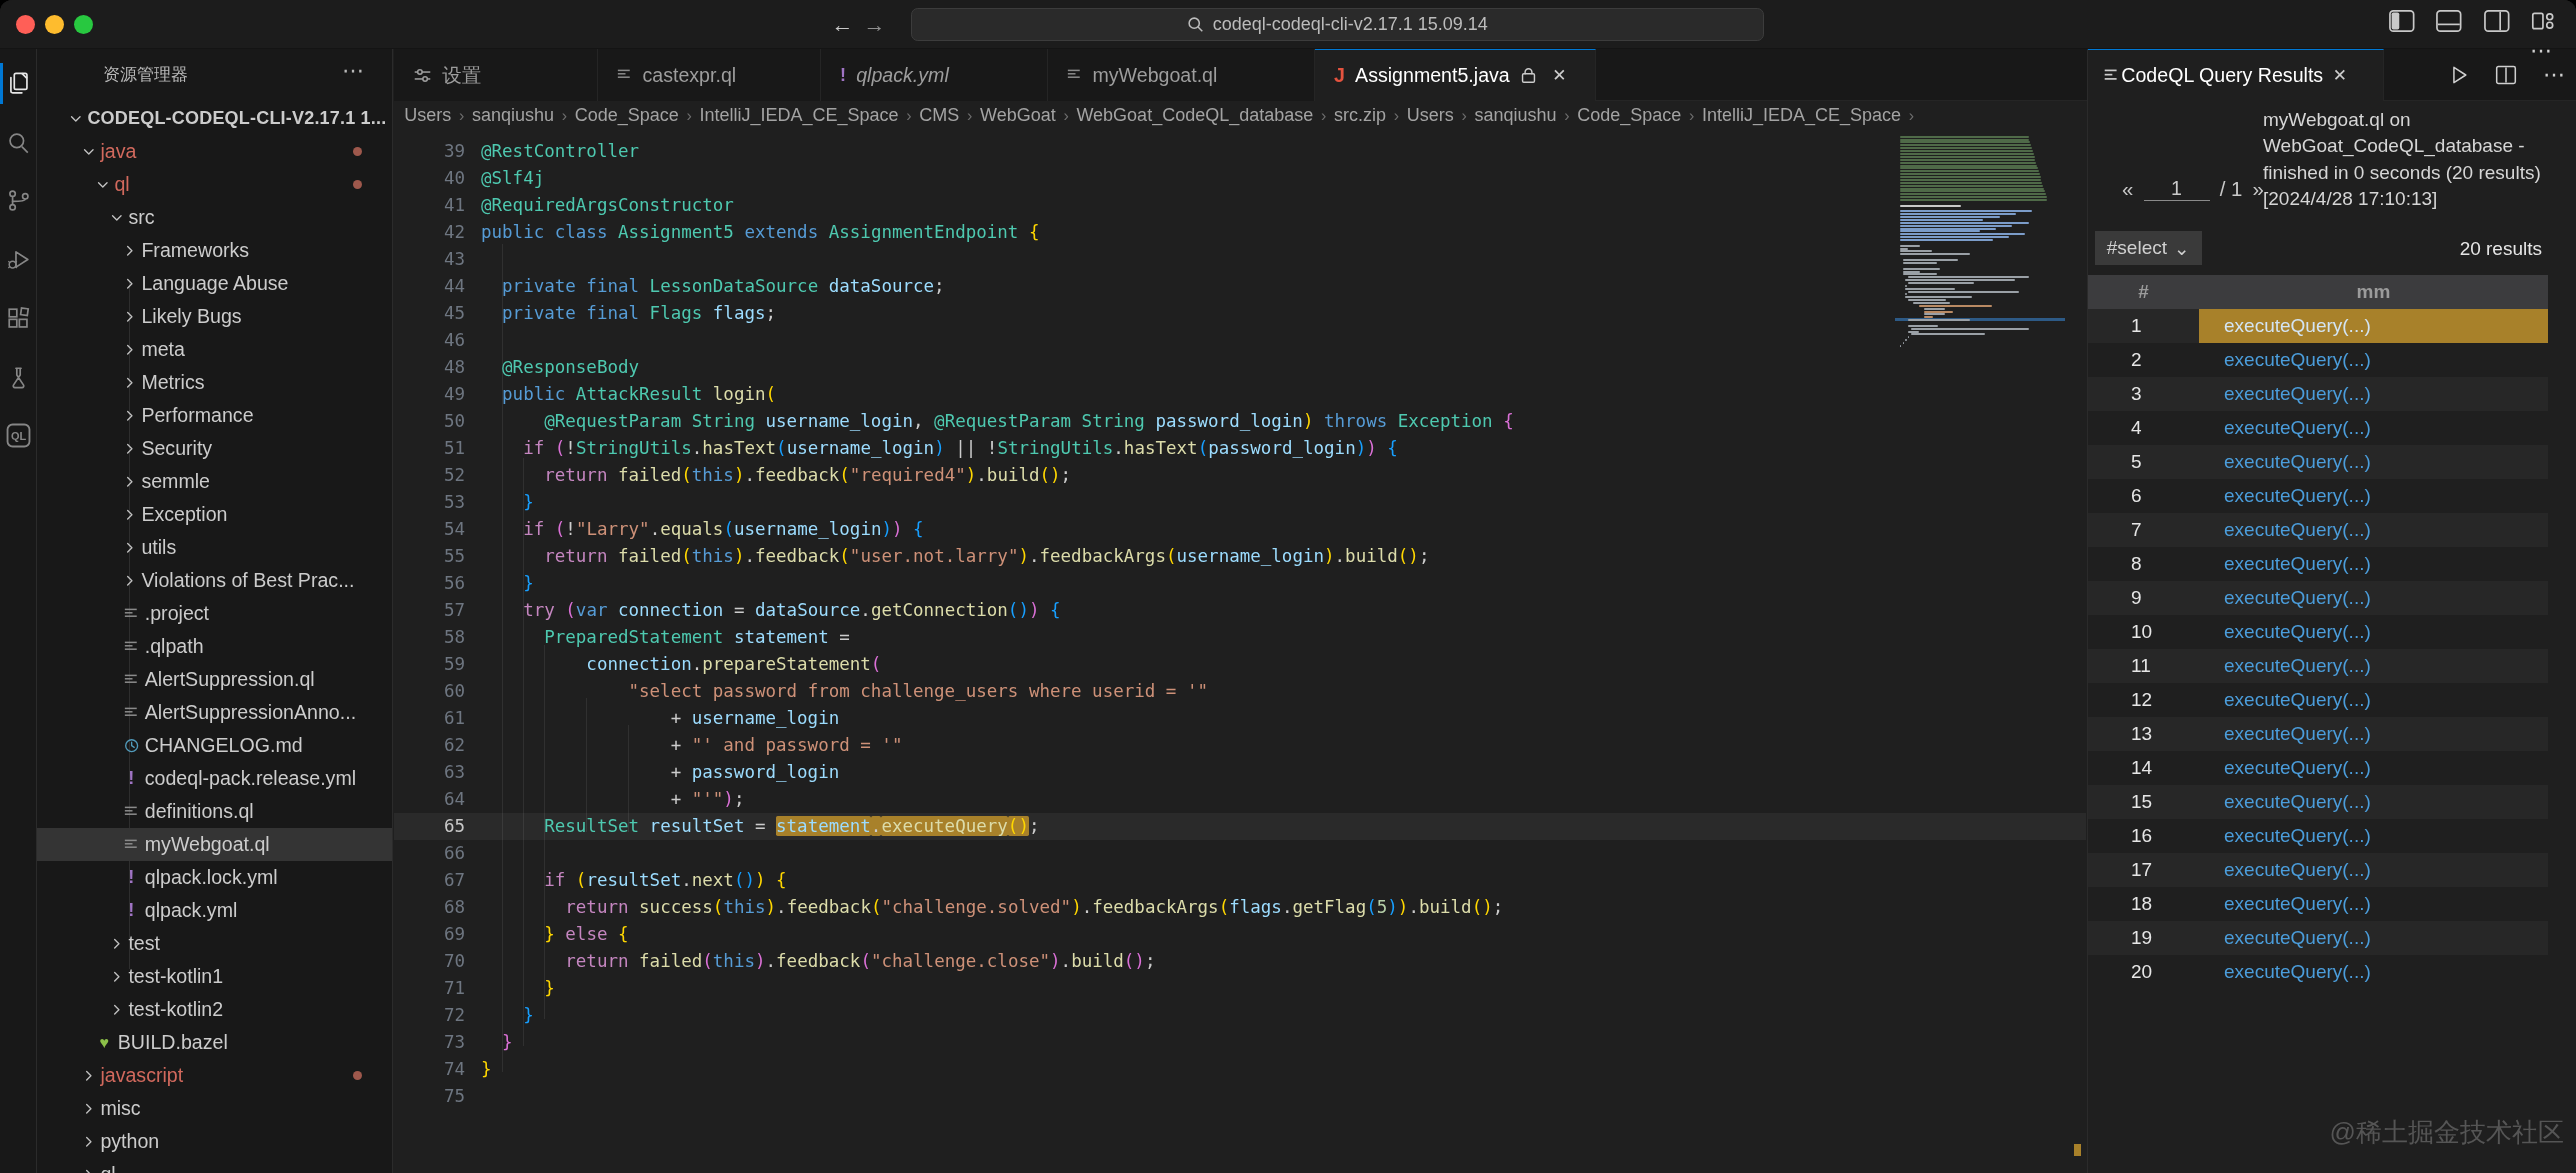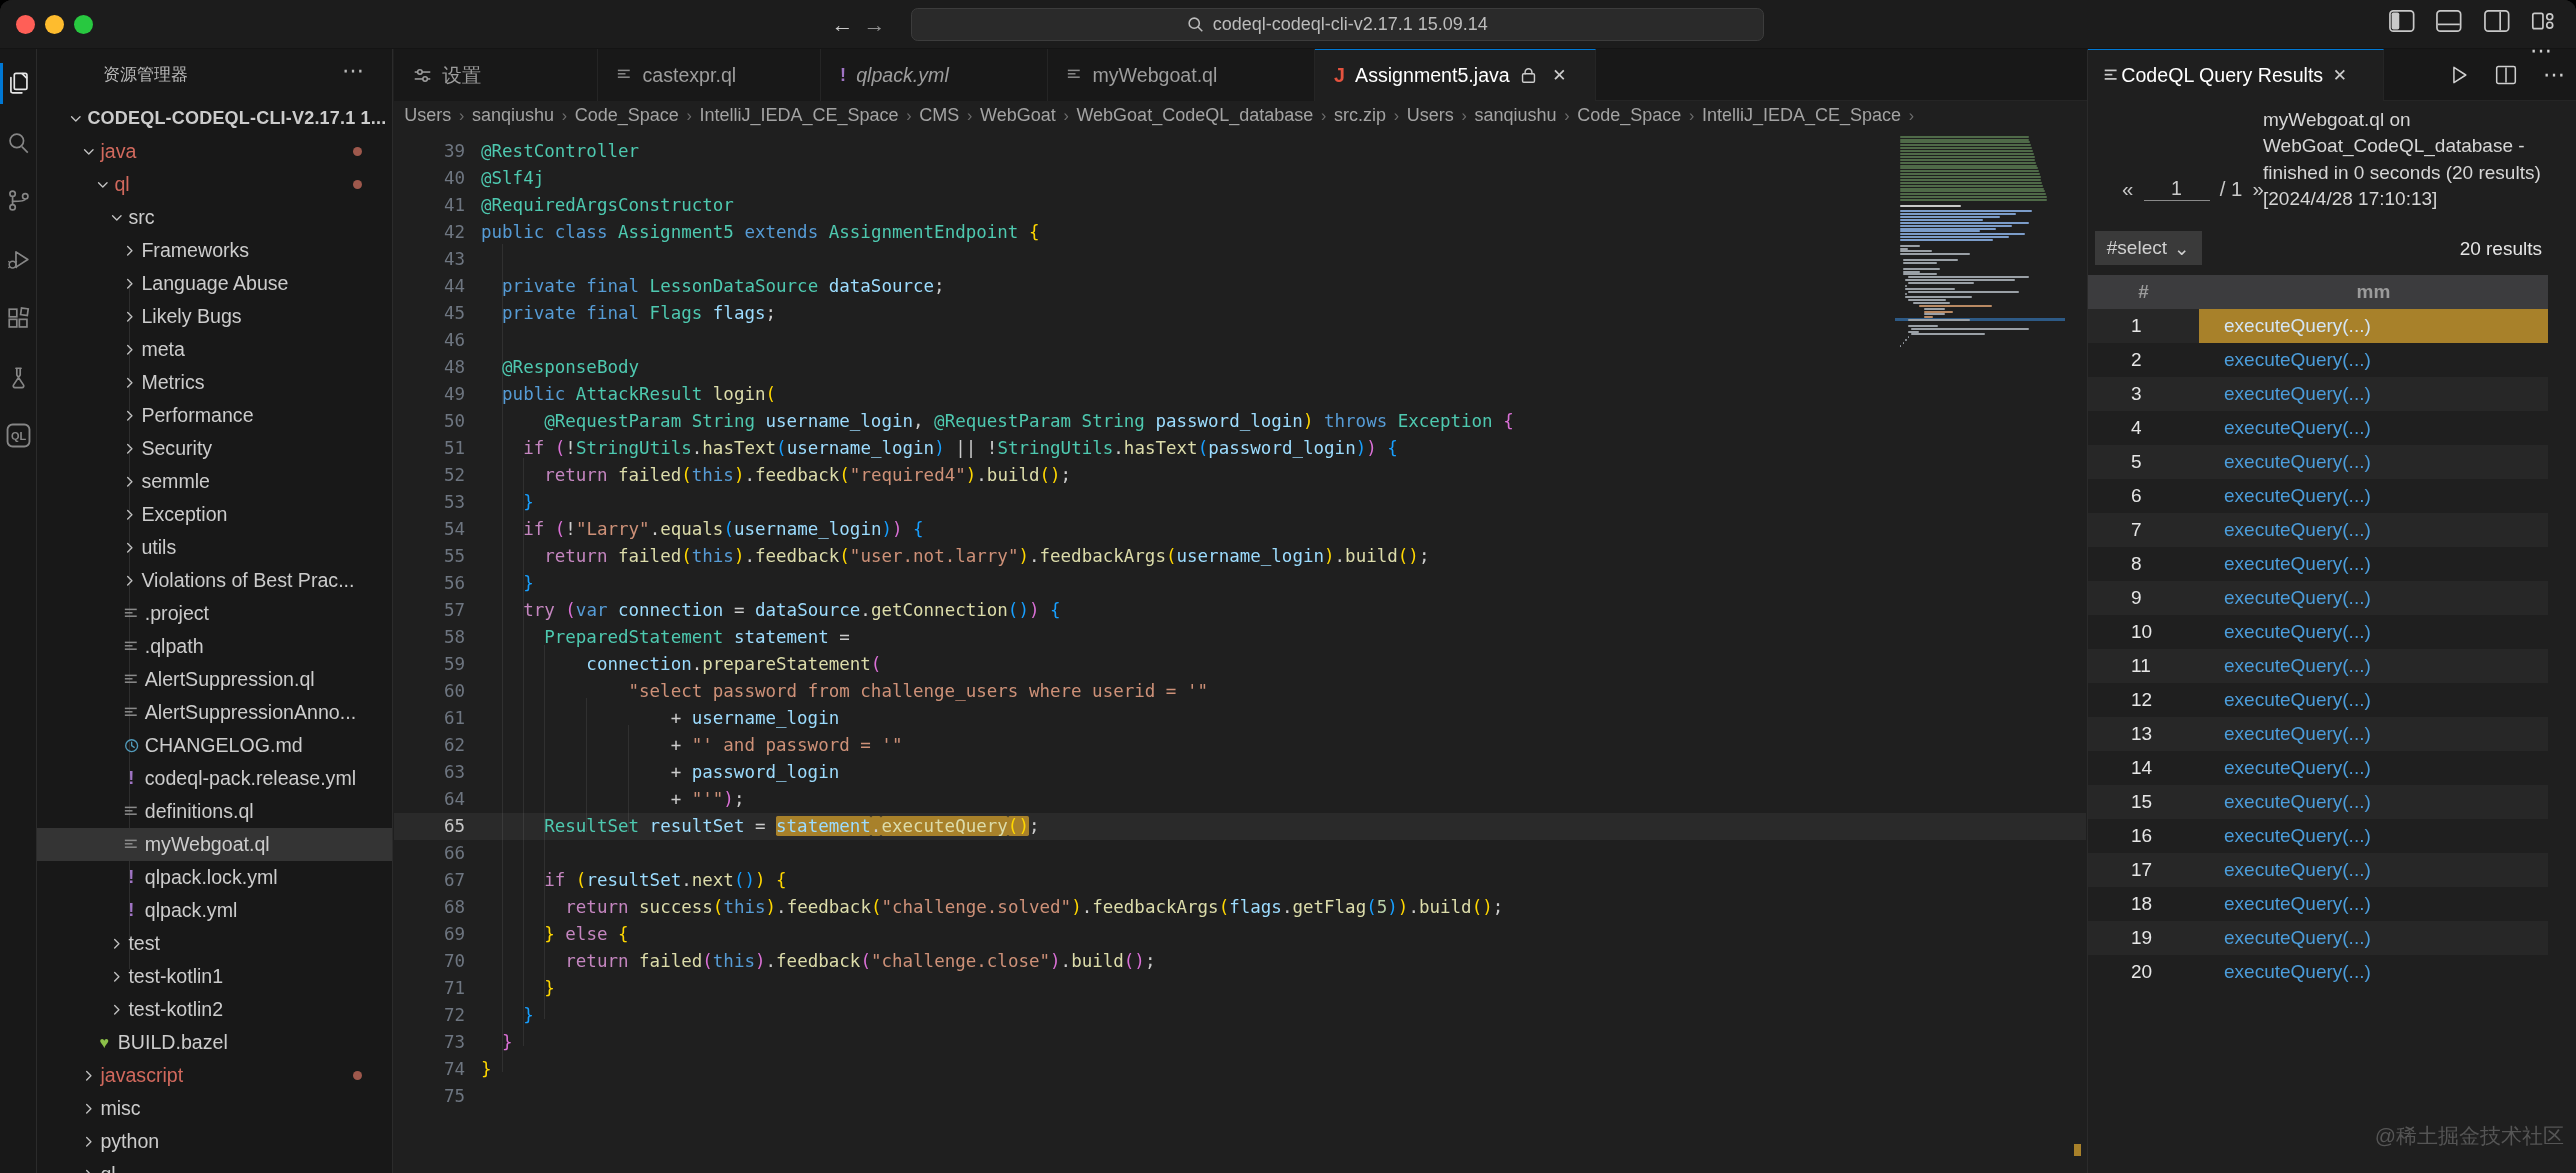--- a/index.html
+++ b/index.html
@@ -85,21 +85,21 @@
   #rcount { position:absolute; right:34px; top:189px; font-size:19px; color:#e5e5e5; }
   #rtable { position:absolute; left:0; top:226px; width:460px; }
   #rthead { height:34px; background:#3c3c3e; display:flex; font-size:19px; font-weight:bold; color:#9b9b9b; align-items:center; }
   .col-n { width:111px; text-align:center; }
   .col-m { width:349px; text-align:center; }
   .rrow { height:34px; display:flex; align-items:center; font-size:19px; }
   .rrow:nth-child(odd) { background:#272727; }
   .rrow .rn { width:111px; padding-left:43px; color:#e6e6e6; }
   .rrow .rv { width:349px; height:100%; display:flex; align-items:center; padding-left:25px; color:#4b9ddb; }
   .rrow.sel .rv { background:#a8812a; color:#d3e4f3; }
-  #watermark { position:absolute; right:12px; bottom:24px; font-size:21px; color:#555555;text-align:center; }
+  #watermark { position:absolute; right:12px; bottom:24px; font-size:26px; color:#555555;text-align:center; }
   svg { overflow:visible; }
 </style>
 </head>
 <body>
 
 <div id="window">
 
   <div id="titlebar">
     <div class="tl" id="tl-red"></div>
     <div class="tl" id="tl-yellow"></div>

